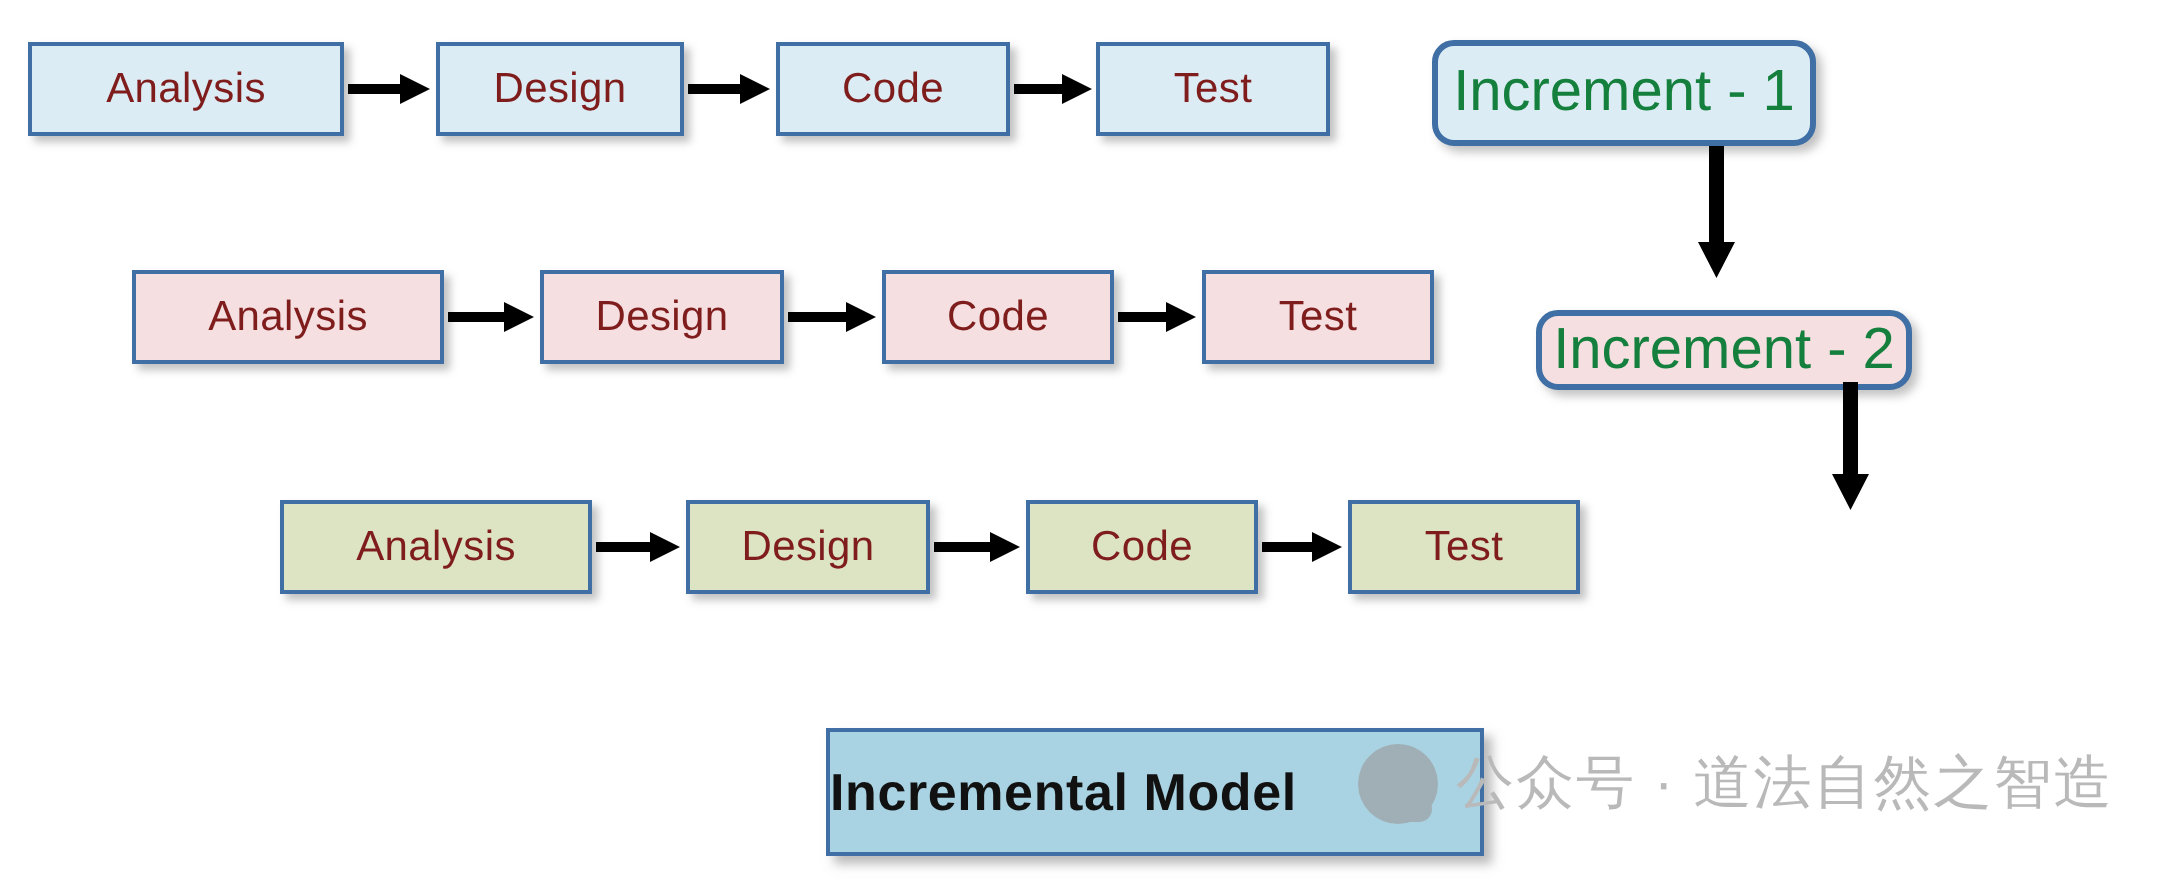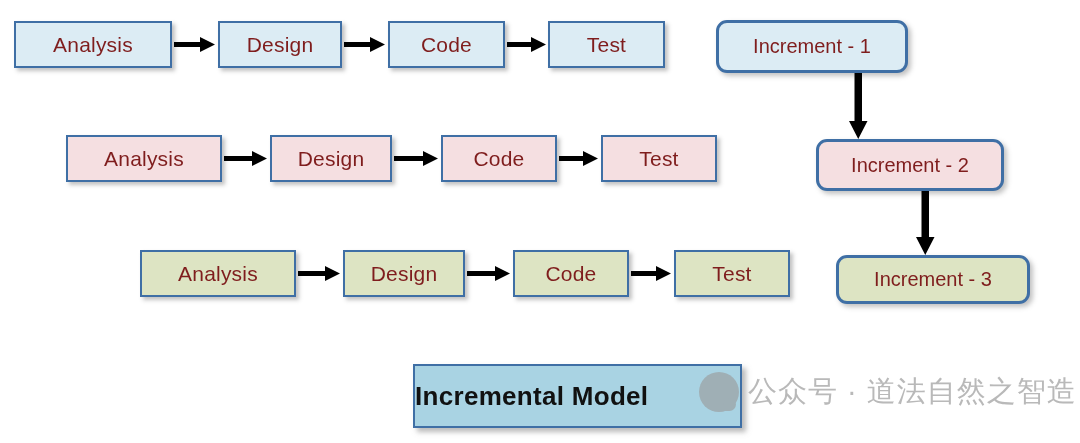--- a/index.html
+++ b/index.html
@@ -38,22 +38,22 @@
 
   
   .ibox {
     position: absolute;
     box-sizing: border-box;
     border: 3px solid #3f6fa5;
     border-radius: 11px;
     display: flex;
     align-items: center;
     justify-content: center;
-    font-size: 20px;
-    color: #7f1d1d;
+    font-size: 29px;
+    color: #15803d;
     box-shadow: 3px 3px 5px rgba(120,120,120,.45);
     white-space: nowrap;
   }
   .ibox.blue  { background: #dcecf4; }
   .ibox.pink  { background: #f5dfe1; }
   .ibox.green { background: #dde4c3; }
 
   
   .title-box {
     position: absolute;
@@ -173,34 +173,33 @@
         <path d="M0 6 H28 V1 L43 8.5 L28 16 V11 H0 Z" fill="#000"></path>
       </svg>
   </div>
   <div class="arrow-h" style="left:631px; top:265px;">
     <svg width="41" height="17" viewBox="0 0 41 17">
         <path d="M0 6 H25 V1 L40 8.5 L25 16 V11 H0 Z" fill="#000"></path>
       </svg>
   </div>
 
   <div class="ibox blue" style="left:716px; top:20px; width:192px; height:53px;">Increment - 1</div>
-  <div class="ibox pink" style="left:768px; top:139px; width:188px; height:52px;margin-left:48px;">Increment - 2</div>
-  <div class="ibox green" style="left:836px; top:255px; width:194px; height:49px;">Increment - 3</div>
+  <div class="ibox pink" style="left:768px; top:155px; width:188px; height:40px;">Increment - 2</div>
 
   <div class="arrow-v" style="left:849px; top:73px;">
     <svg width="19" height="67" viewBox="0 0 19 67">
         <path d="M5.5 0 H13 V48 H18.5 L9.25 66 L0 48 H5.5 Z" fill="#000"></path>
       </svg>
   </div>
   <div class="arrow-v" style="left:916px; top:191px;">
     <svg width="19" height="65" viewBox="0 0 19 65">
         <path d="M5.5 0 H13 V46 H18.5 L9.25 64 L0 46 H5.5 Z" fill="#000"></path>
       </svg>
   </div>
 
   <div class="title-box" style="left:413px; top:364px; width:329px; height:64px;">Incremental Model</div>
 
-  <div class="watermark" style="left:699px; top:372px;align-items:flex-end;">
+  <div class="watermark" style="left:679px; top:372px;align-items:flex-end;">
     <div class="wm-logo"></div>
     <div class="wm-text">公众号 · 道法自然之智造</div>
   </div>
 
 </div>
 
 </body></html>

